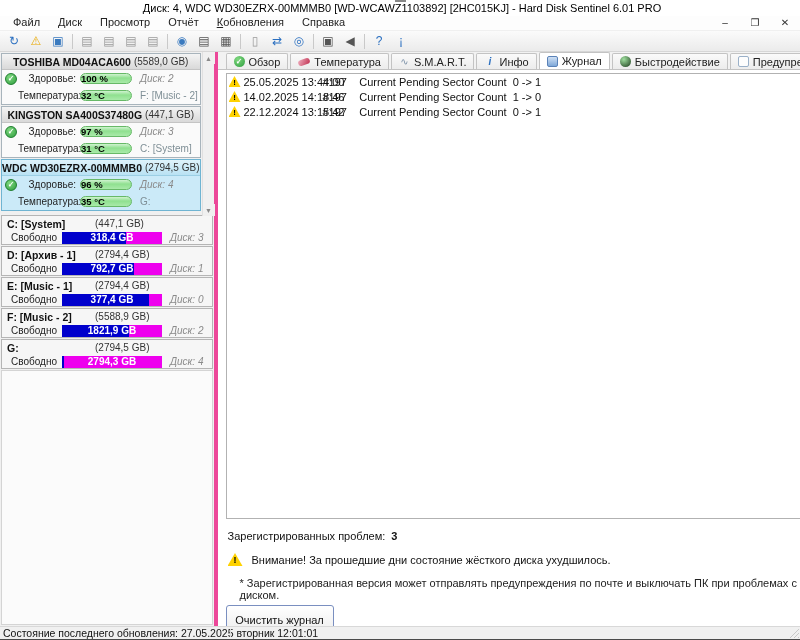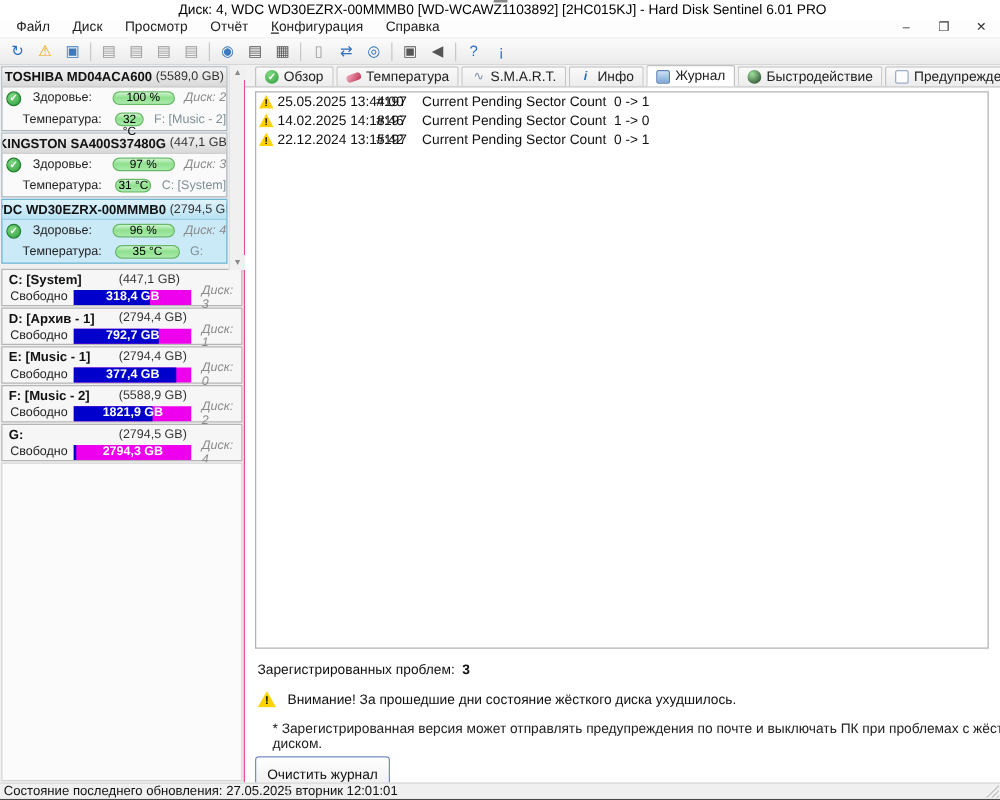--- a/index.html
+++ b/index.html
@@ -26,41 +26,41 @@
   .tbi { width:22px; height:18px; display:flex; align-items:center; justify-content:center;
     font-size:12px; line-height:1; }
   .tbsep { width:1px; height:15px; background:#c9c9c9; margin:0 3px; }
   .c-blue  { color:#2a6fc0; } .c-gold { color:#e8a800; } .c-gray { color:#9a9a9a; }
   .c-dark  { color:#555; }    .c-teal { color:#3a7abf; }
 
   
   .bodyrow { display:flex; height:574px; }
 
   
-  .sidebar { width:196px; background:#f0f0f0; border-right:1px solid #ec4899; display:flex; flex-direction:column; }
+  .sidebar { width:220px; background:#f0f0f0; border-right:4px solid #ec4899; display:flex; flex-direction:column; }
   .disklist { position:relative; height:164px; padding:1px 13px 1px 1px; }
   .vsb { position:absolute; right:0; top:0; width:12px; height:164px; background:#f0f0f0; border-left:1px solid #e0e0e0; }
   .vsb .arr { position:absolute; left:0; width:12px; height:12px; display:flex; align-items:center;
     justify-content:center; font-size:7px; color:#8a8a8a; background:#f0f0f0; }
   .vsb .arr.up { top:0; } .vsb .arr.down { bottom:0; }
 
   .diskbox { border:1px solid #a8b4bc; background:#fafafa; margin-bottom:1px; height:52px; }
   .diskbox.selected { background:#cbeaf8; border-color:#6fb4d2; }
   .diskhead { height:16px; background:linear-gradient(#f4f4f4,#d9d9d9); border-bottom:1px solid #c4c4c4;
     display:flex; align-items:center; justify-content:center; gap:3px; white-space:nowrap; overflow:hidden; }
   .diskbox.selected .diskhead { background:linear-gradient(#dff3fb,#b9e2f3); border-bottom-color:#9ccfe4; }
   .diskhead b { font-size:10.5px; } .diskhead span { font-size:10px; color:#333; }
   .drow { display:flex; align-items:center; height:17px; position:relative; }
   .okicon { position:absolute; left:3px; width:12px; height:12px; border-radius:50%;
     background:radial-gradient(circle at 35% 30%,#7fd87f,#2f9e3f); border:1px solid #1f7f2f;
     color:#fff; font-size:8px; line-height:10px; text-align:center; font-weight:bold; }
   .dlabel { width:58px; text-align:right; font-size:10px; color:#222; margin-left:16px; }
-  .pill { width:52px; height:11px; margin-left:16px; border:1px solid #67b967; border-radius:6px;
-    background:linear-gradient(#cff3cf,#8fe08f 45%,#a9eaa9); text-align:center;
-    font-size:9.5px; line-height:10px; color:#000; }
+  .pill { width:52px; height:11px; margin-left:4px; border:1px solid #67b967; border-radius:6px;
+    background:linear-gradient(#cff3cf,#8fe08f 45%,#a9eaa9); 
+    font-size:9.5px; line-height:10px; color:#000;font-weight:bold; }
   .dmeta { margin-left:8px; font-size:10px; color:#8a8a8a; font-style:italic; white-space:nowrap; }
   .dmeta.plain { font-style:normal; color:#7f8f96; }
 
   
   .partlist { margin-top:-1px; }
   .partbox { border:1px solid #b5b5b5; background:#f6f6f6; margin:0 1px 1px 1px; height:30px; }
   .phead { display:flex; align-items:center; height:14px; padding:1px 4px 0 5px; }
   .phead b { font-size:10.5px; width:88px; }
   .phead span { font-size:10px; color:#333; }
   .prow { display:flex; align-items:center; height:15px; padding-left:5px; }
@@ -128,21 +128,21 @@
     <span class="wc">❐</span>
     <span class="wc">✕</span>
   </span>
 </div>
 
 <div class="menubar">
   <span class="menuitem">Файл</span>
   <span class="menuitem">Диск</span>
   <span class="menuitem">Просмотр</span>
   <span class="menuitem">Отчёт</span>
-  <span class="menuitem"><u>К</u><span>онфигурация</span></span>
+  <span class="menuitem"><u>К</u><span>обновления</span></span>
   <span class="menuitem">Справка</span>
 </div>
 
 <div class="toolbar">
   <span class="tbi c-blue">↻</span>
   <span class="tbi c-gold">⚠</span>
   <span class="tbi c-teal">▣</span>
   <span class="tbsep"></span>
   <span class="tbi c-gray">▤</span>
   <span class="tbi c-gray">▤</span>

